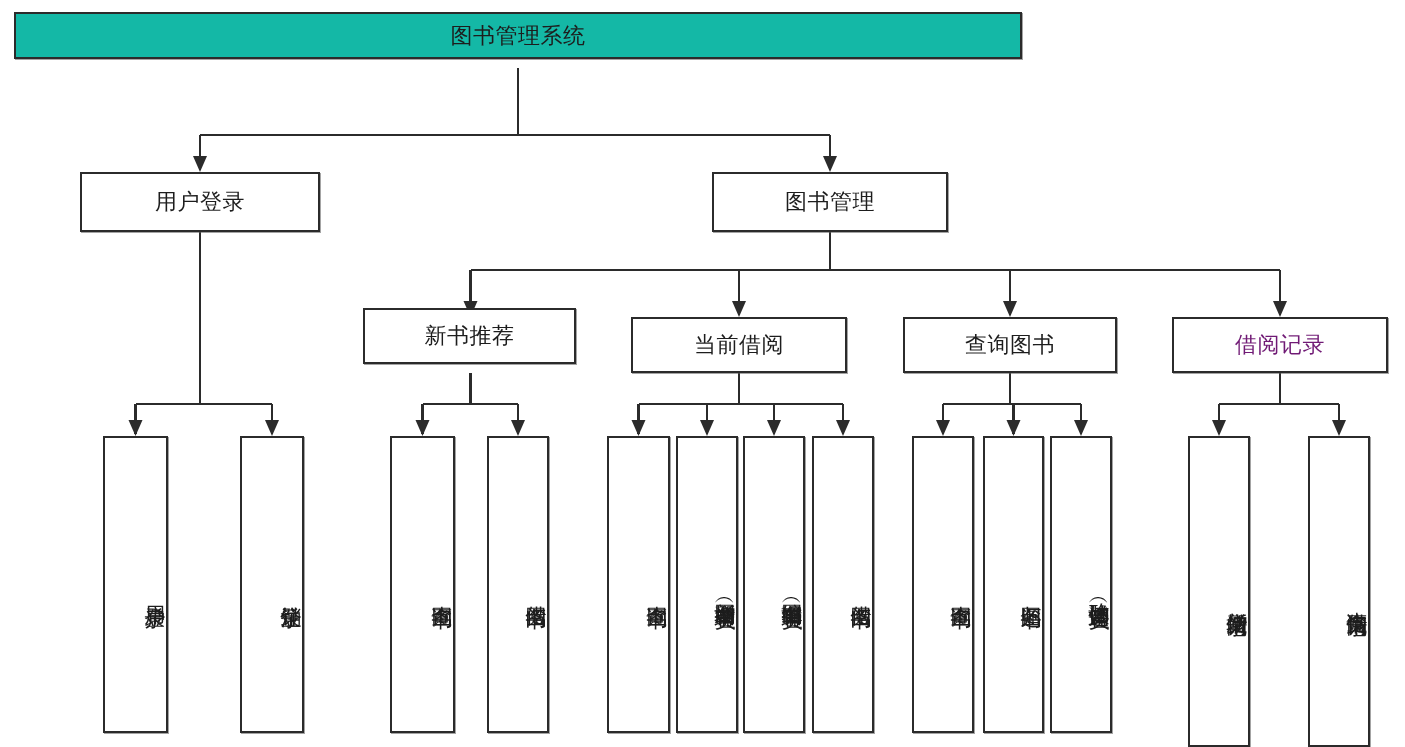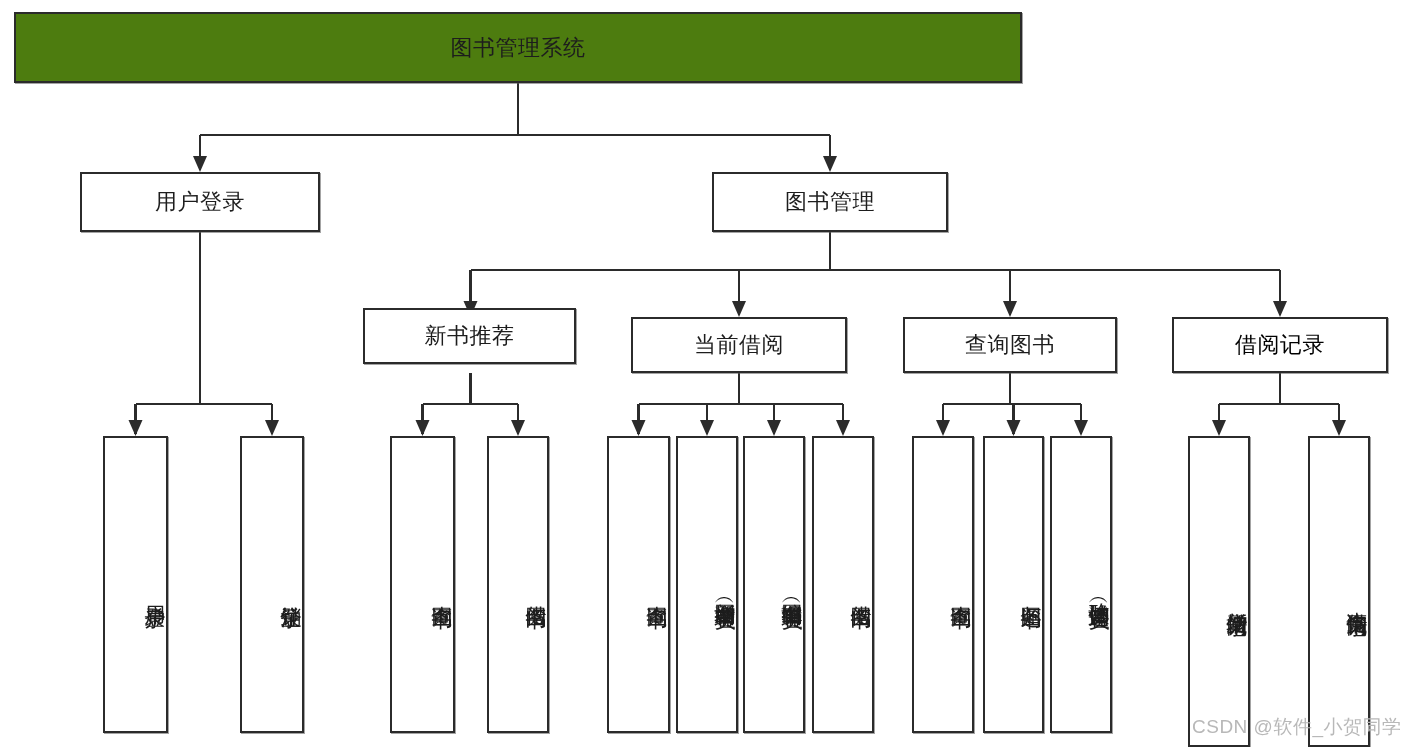--- a/index.html
+++ b/index.html
@@ -102,40 +102,40 @@
       <line x1="1081" y1="404" x2="1081" y2="434" stroke="#2b2b2b" stroke-width="2.5" shape-rendering="crispEdges"></line>
       <polygon points="1074,420 1088,420 1081,436" fill="#2b2b2b"></polygon>
       <line x1="1280" y1="373" x2="1280" y2="404" stroke="#2b2b2b" stroke-width="2.5" shape-rendering="crispEdges"></line>
       <line x1="1219" y1="404" x2="1339" y2="404" stroke="#2b2b2b" stroke-width="2.5" shape-rendering="crispEdges"></line>
       <line x1="1219" y1="404" x2="1219" y2="434" stroke="#2b2b2b" stroke-width="2.5" shape-rendering="crispEdges"></line>
       <polygon points="1212,420 1226,420 1219,436" fill="#2b2b2b"></polygon>
       <line x1="1339" y1="404" x2="1339" y2="434" stroke="#2b2b2b" stroke-width="2.5" shape-rendering="crispEdges"></line>
       <polygon points="1332,420 1346,420 1339,436" fill="#2b2b2b"></polygon>
     </svg>
   <div id="node-layer">
-      <div class="node-box horizontal" style="left: 14px; top: 12px; width: 1008px; height: 71px; border-color: rgb(43, 43, 43); background: #4d7c0f; padding-left: 9px;">
+      <div class="node-box horizontal" style="left: 14px; top: 12px; width: 1008px; height: 47px; border-color: rgb(43, 43, 43); background: #14b8a6; padding-left: 9px;">
         <div class="node-label" style="color: rgb(29, 29, 29);">图书管理系统</div>
       </div>
       <div class="node-box horizontal" style="left: 80px; top: 172px; width: 240px; height: 60px; border-color: rgb(43, 43, 43); background: rgb(255, 255, 255);">
         <div class="node-label" style="color: rgb(29, 29, 29);">用户登录</div>
       </div>
       <div class="node-box horizontal" style="left: 712px; top: 172px; width: 236px; height: 60px; border-color: rgb(43, 43, 43); background: rgb(255, 255, 255); padding-left: 41px;">
         <div class="node-label" style="color: rgb(29, 29, 29);">图书管理</div>
       </div>
       <div class="node-box horizontal" style="left: 363px; top: 308px; width: 213px; height: 56px; border-color: rgb(43, 43, 43); background: rgb(255, 255, 255);">
         <div class="node-label" style="color: rgb(29, 29, 29);">新书推荐</div>
       </div>
       <div class="node-box horizontal" style="left: 631px; top: 317px; width: 216px; height: 56px; border-color: rgb(43, 43, 43); background: rgb(255, 255, 255);">
         <div class="node-label" style="color: rgb(29, 29, 29);">当前借阅</div>
       </div>
       <div class="node-box horizontal" style="left: 903px; top: 317px; width: 214px; height: 56px; border-color: rgb(43, 43, 43); background: rgb(255, 255, 255);">
         <div class="node-label" style="color: rgb(29, 29, 29);">查询图书</div>
       </div>
       <div class="node-box horizontal" style="left: 1172px; top: 317px; width: 216px; height: 56px; border-color: rgb(43, 43, 43); background: rgb(255, 255, 255);">
-        <div class="node-label" style="color: #000000; border-radius: 8px;">借阅记录</div>
+        <div class="node-label" style="color: #701a75; border-radius: 8px;">借阅记录</div>
       </div>
       <div class="node-box vertical" style="left: 103px; top: 436px; width: 65px; height: 297px; border-color: rgb(43, 43, 43); background: rgb(255, 255, 255);">
         <div class="node-label" style="color: rgb(29, 29, 29);">用户登录</div>
       </div>
       <div class="node-box vertical" style="left: 240px; top: 436px; width: 64px; height: 297px; border-color: rgb(43, 43, 43); background: rgb(255, 255, 255);">
         <div class="node-label" style="color: rgb(29, 29, 29);">注销登录</div>
       </div>
       <div class="node-box vertical" style="left: 390px; top: 436px; width: 65px; height: 297px; border-color: rgb(43, 43, 43); background: rgb(255, 255, 255);">
         <div class="node-label" style="color: rgb(29, 29, 29);">查询图书</div>
       </div>
@@ -163,14 +163,13 @@
       <div class="node-box vertical" style="left: 1050px; top: 436px; width: 62px; height: 297px; border-color: rgb(43, 43, 43); background: rgb(255, 255, 255);">
         <div class="node-label" style="color: rgb(29, 29, 29);">确认归还（管理员）</div>
       </div>
       <div class="node-box vertical" style="left: 1188px; top: 436px; width: 62px; height: 311px; border-color: rgb(43, 43, 43); background: rgb(255, 255, 255);">
         <div class="node-label" style="color: rgb(29, 29, 29);">新增借阅记录</div>
       </div>
       <div class="node-box vertical" style="left: 1308px; top: 436px; width: 62px; height: 311px; border-color: rgb(43, 43, 43); background: rgb(255, 255, 255);">
         <div class="node-label" style="color: rgb(29, 29, 29);">查询借阅记录</div>
       </div>
     </div>
-  <div id="watermark" style="left: 1192px; top: 714px; color: rgb(184, 184, 184);">CSDN @软件_小贺同学</div>
 </div>
 
 </body></html>

